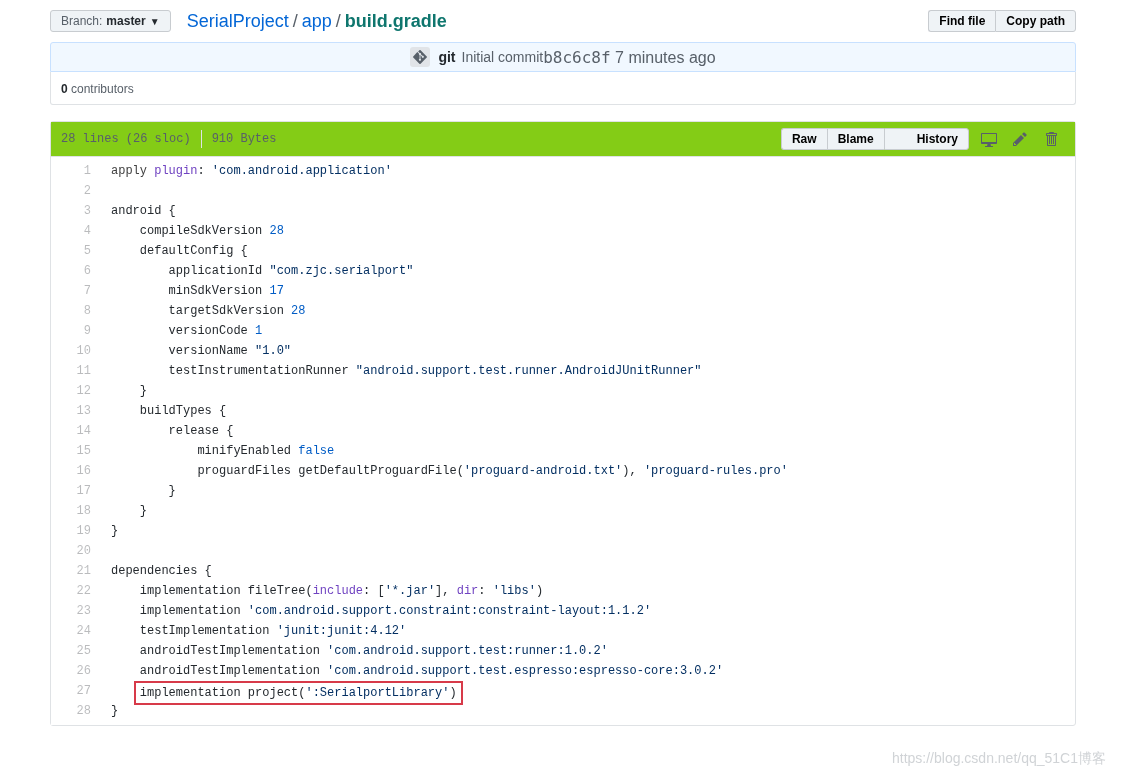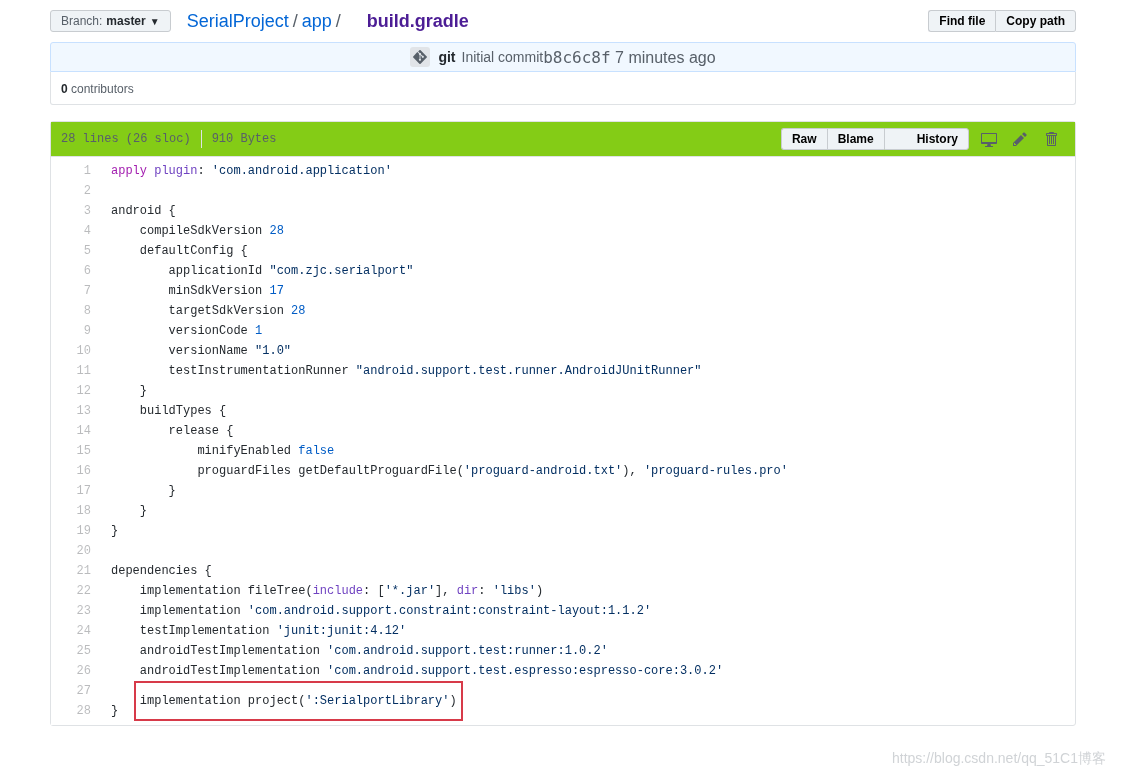--- a/index.html
+++ b/index.html
@@ -32,21 +32,21 @@
 .branch-btn .name { font-weight: 600; margin-left: 4px; }
 .branch-btn .caret { margin-left: 4px; font-size: 10px; }
 .breadcrumb {
   font-size: 18px;
   margin-left: 16px;
   flex: 1;
   color: #586069;
 }
 .breadcrumb a { color: #0366d6; text-decoration: none; }
 .breadcrumb .sep { margin: 0 4px; }
-.breadcrumb .current { font-weight: 600; color: #4c1d95; margin-left: 22px; }
+.breadcrumb .current { font-weight: 600; color: #0f766e; }
 .btn-group { display: flex; }
 .btn {
   padding: 3px 10px;
   font-size: 12px;
   font-weight: 600;
   background: #eff3f6;
   border: 1px solid #c8ccd0;
   cursor: pointer;
 }
 .btn-group .btn:first-child { border-radius: 3px 0 0 3px; border-right: 0; }
@@ -142,24 +142,24 @@
   overflow: auto;
 }
 .code-lines .line {
   height: 20px;
   white-space: pre;
   padding-left: 10px;
 }
 .highlighted {
   border: 2px solid #d73a49;
   display: inline-block;
-  padding: 8px 4px;
+  padding: 0 4px;
   margin-left: -6px;
 }
-.pl-k { color: #a21caf; }
+.pl-k { color: #404040; }
 .pl-e { color: #6f42c1; }
 .pl-s { color: #032f62; }
 .pl-c1 { color: #005cc5; }
 
 .watermark {
   position: fixed;
   bottom: 6px;
   right: 20px;
   color: #d0d3d6;
   font-size: 14px;

